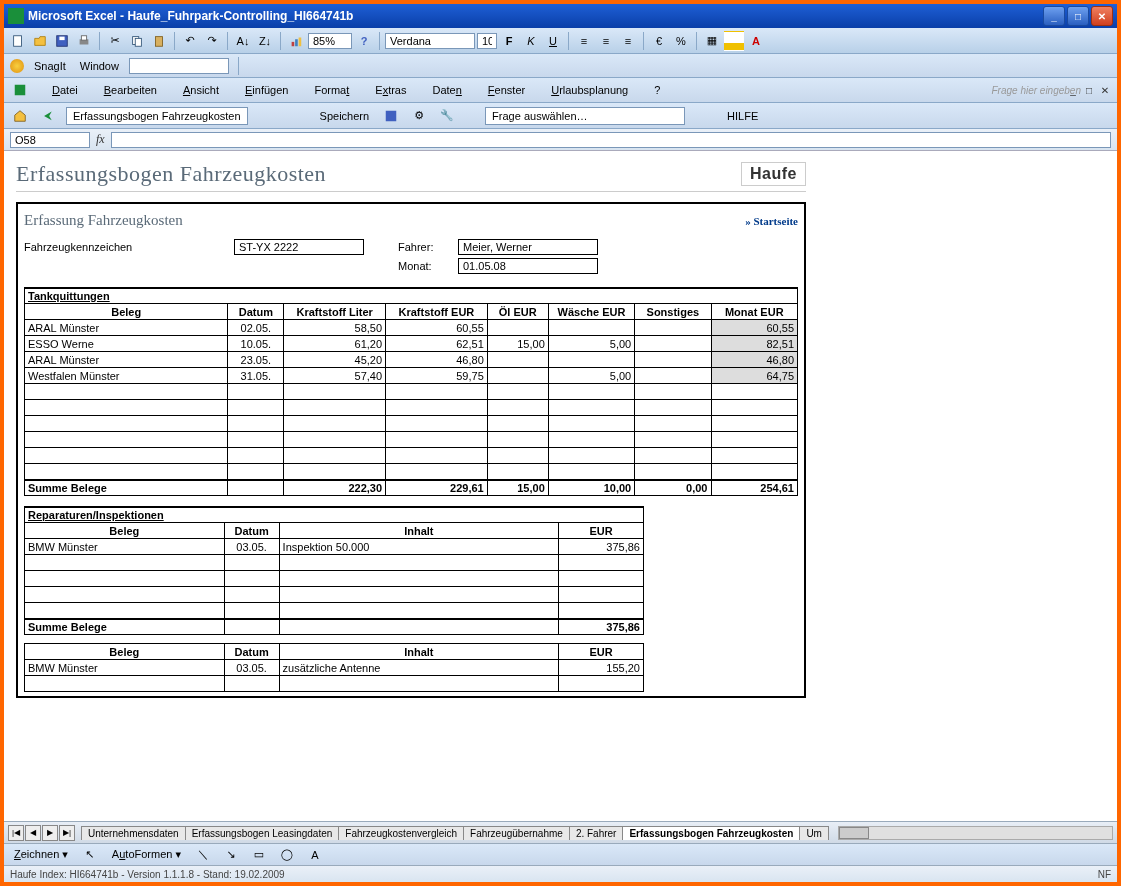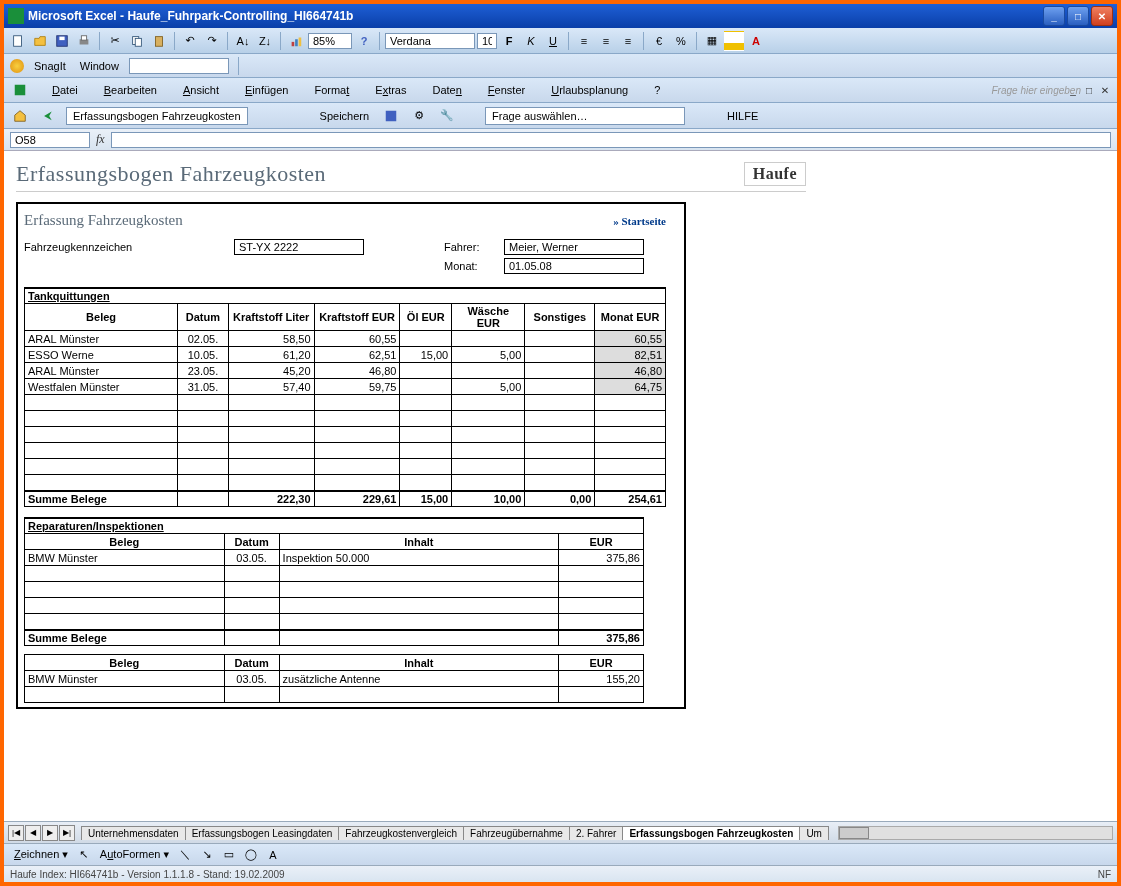--- a/index.html
+++ b/index.html
@@ -19,22 +19,22 @@
 .menubar { background: linear-gradient(#dae8f8,#c8d8ec); border-bottom: 1px solid #8aa8c8; padding: 2px 6px; display: flex; gap: 18px; align-items: center; min-height: 24px; }
 .menuitem { padding: 2px 4px; cursor: default; }
 .menuitem u { text-decoration: underline; }
 .custombar { background: linear-gradient(#dae8f8,#c8d8ec); border-bottom: 1px solid #8aa8c8; padding: 2px 6px; display: flex; gap: 8px; align-items: center; min-height: 26px; }
 .cbfield { background: #fff; border: 1px solid #7a97b8; padding: 2px 6px; min-width: 170px; font-size: 11px; display: inline-block; }
 .formulabar { background: linear-gradient(#eaf0f8,#d8e4f0); border-bottom: 1px solid #aab; padding: 2px 6px; display: flex; align-items: center; gap: 6px; min-height: 22px; }
 .namebox { background: #fff; border: 1px solid #7a97b8; width: 80px; padding: 1px 4px; font-size: 11px; }
 .fxicon { font-style: italic; font-family: serif; font-size: 12px; color: #333; }
 .sheet { background: #fff; height: 670px; overflow: auto; position: relative; padding: 10px 12px; }
 .doc-title { font-family: Verdana; font-size: 22px; color: #5a6a78; letter-spacing: 0.5px; margin-bottom: 6px; display: flex; justify-content: space-between; align-items: center; border-bottom: 1px solid #ccc; padding-bottom: 4px; width: 790px; }
-.haufe-logo { font-family: Liberation Serif, serif; font-size: 16px; color: #333; font-weight: bold; border: 1px solid #ccc; padding: 2px 8px; }
-.doc-body { width: 670px; border: 2px solid #000; margin-top: 10px; padding: 8px 18px 4px 6px; }
+.haufe-logo { font-family: Liberation Sans, sans-serif; font-size: 16px; color: #333; font-weight: bold; border: 1px solid #ccc; padding: 2px 8px; }
+.doc-body { width: 790px; border: 2px solid #000; margin-top: 10px; padding: 8px 6px 4px 6px; }
 .subtitle { font-family: Verdana; font-size: 15px; color: #5a6a78; margin-bottom: 10px; display: flex; justify-content: space-between; align-items: center; }
 .startseite { color: #003a8a; font-weight: bold; font-size: 11px; }
 .field-row { display: flex; gap: 20px; align-items: center; margin-bottom: 3px; font-size: 11px; }
 .fieldlabel { width: 190px; }
 .fieldval { border: 1px solid #000; padding: 1px 4px; width: 130px; font-size: 11px; }
 .fieldval.r { text-align: center; }
 .fieldblock2 { display: flex; gap: 10px; align-items: center; }
 .tblwrap { margin-top: 8px; }
 table.grid { border-collapse: collapse; width: 100%; font-size: 11px; }
 table.grid th, table.grid td { border: 1px solid #000; padding: 1px 3px; height: 16px; }
@@ -43,21 +43,21 @@
 table.grid td.ctr { text-align: center; }
 .section-head { font-weight: bold; text-decoration: underline; border-top: 2px solid #000; border-left: 1px solid #000; border-right: 1px solid #000; padding: 1px 3px; font-size: 11px; background: #fff; margin-top: 10px; }
 .section-head.first { margin-top: 0; }
 tr.totalrow td { border-top: 2px solid #000; font-weight: bold; }
 .summe-cell { background: #ddd; }
 .tabbar { background: linear-gradient(#e8eef6,#d0dae6); border-top: 1px solid #9ab; height: 22px; display: flex; align-items: center; font-size: 10px; padding: 0 4px; gap: 0; }
 .tabnav { display: flex; gap: 1px; margin-right: 6px; }
 .tabnav .nb { width: 16px; height: 16px; border: 1px solid #888; background: #eee; display: flex; align-items: center; justify-content: center; font-size: 8px; }
 .tab { border: 1px solid #888; border-bottom: none; background: #e8e8e8; padding: 1px 6px; margin-right: -1px; cursor: default; }
 .tab.active { background: #fff; font-weight: bold; }
-.statusbar2 { background: linear-gradient(#dae8f8,#c8d8ec); border-top: 1px solid #9ab; height: 22px; display: flex; align-items: center; padding: 0 6px; gap: 2px; font-size: 11px; }
+.statusbar2 { background: linear-gradient(#dae8f8,#c8d8ec); border-top: 1px solid #9ab; height: 22px; display: flex; align-items: center; padding: 0 6px; gap: 8px; font-size: 11px; }
 .statusbar3 { background: linear-gradient(#eaf0f8,#d8e4f0); border-top: 1px solid #9ab; height: 18px; display: flex; align-items: center; justify-content: space-between; padding: 0 6px; font-size: 10px; color: #444; }
 .snagit-row { background: linear-gradient(#dae8f8,#c8d8ec); border-bottom: 1px solid #8aa8c8; padding: 2px 6px; display: flex; align-items: center; gap: 6px; min-height: 24px; }
 .snagit-ico { width: 14px; height: 14px; background: radial-gradient(#f8d040,#e09010); border-radius: 50%; }
 .ask-box { font-size: 10px; color: #999; font-style: italic; position: absolute; right: 40px; }
 .closerow { display: flex; gap: 4px; margin-left: auto; }
 .closerow .x { width: 12px; height: 12px; font-size: 10px; display: flex; align-items: center; justify-content: center; color: #333; }
 .hscroll { flex: 1; margin-left: 10px; height: 14px; background: #e0e0e0; border: 1px solid #aaa; position: relative; }
 .hscroll .thumb { position: absolute; left: 0; width: 30px; height: 100%; background: #ccc; border: 1px solid #888; }
 </style>
 </head>
@@ -217,21 +217,21 @@
     <span>Erfassungsbogen Fahrzeugkosten</span>
     <span class="haufe-logo">Haufe</span>
   </div>
 
   <div class="doc-body">
     <div class="subtitle">
       <span>Erfassung Fahrzeugkosten</span>
       <span class="startseite">» Startseite</span>
     </div>
 
-    <div style="display:flex;gap:80px;margin-bottom:10px">
+    <div style="display:flex;gap:34px;margin-bottom:10px">
       <div>
         <div class="field-row">
           <span class="fieldlabel">Fahrzeugkennzeichen</span>
           <span class="fieldval">ST-YX 2222</span>
         </div>
       </div>
       <div>
         <div class="field-row fieldblock2">
           <span style="width:50px">Fahrer:</span>
           <span class="fieldval" style="width:140px">Meier, Werner</span>

